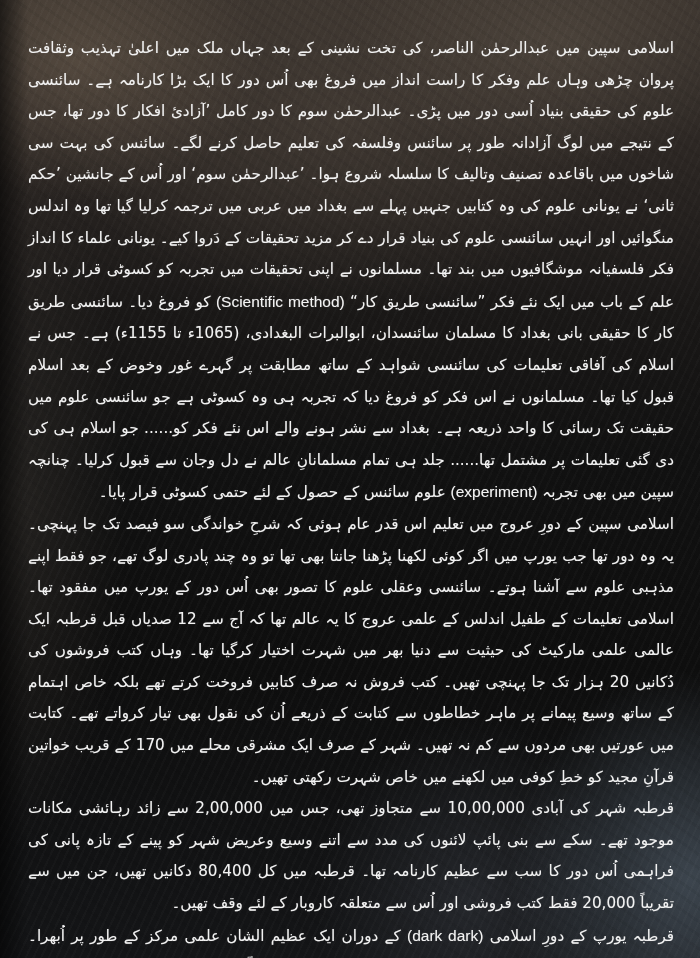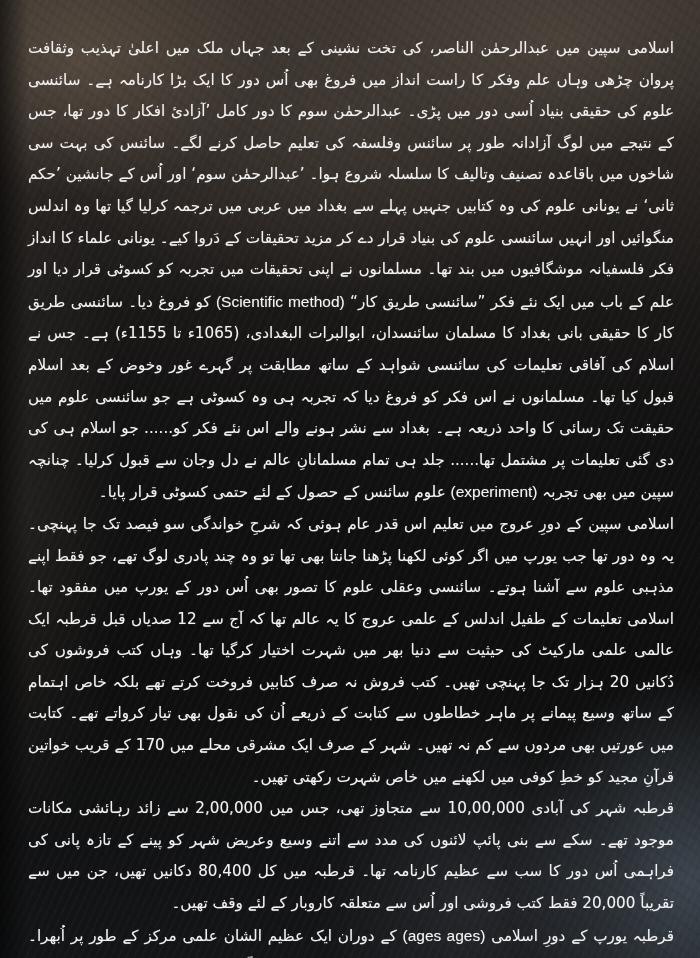--- a/index.html
+++ b/index.html
@@ -84,17 +84,17 @@
     <p class="para indent">
       <span>اسلامی سپین کے دورِ عروج میں تعلیم اس قدر عام ہوئی کہ شرحِ خواندگی سو فیصد تک جا پہنچی۔ یہ وہ دور تھا جب یورپ میں اگر کوئی لکھنا پڑھنا جانتا بھی تھا تو وہ چند پادری لوگ تھے، جو فقط اپنے مذہبی علوم سے آشنا ہوتے۔ سائنسی وعقلی علوم کا تصور بھی اُس دور کے یورپ میں مفقود تھا۔ اسلامی تعلیمات کے طفیل اندلس کے علمی عروج کا یہ عالم تھا کہ آج سے 12 صدیاں قبل قرطبہ ایک عالمی علمی مارکیٹ کی حیثیت سے دنیا بھر میں شہرت اختیار کرگیا تھا۔ وہاں کتب فروشوں کی دُکانیں 20 ہزار تک جا پہنچی تھیں۔ کتب فروش نہ صرف کتابیں فروخت کرتے تھے بلکہ خاص اہتمام کے ساتھ وسیع پیمانے پر ماہر خطاطوں سے کتابت کے ذریعے اُن کی نقول بھی تیار کرواتے تھے۔ کتابت میں عورتیں بھی مردوں سے کم نہ تھیں۔ شہر کے صرف ایک مشرقی محلے میں 170 کے قریب خواتین قرآنِ مجید کو خطِ کوفی میں لکھنے میں خاص شہرت رکھتی تھیں۔</span>
     </p>
 
     <p class="para indent">
       <span>قرطبہ شہر کی آبادی 10,00,000 سے متجاوز تھی، جس میں 2,00,000 سے زائد رہائشی مکانات موجود تھے۔ سکے سے بنی پائپ لائنوں کی مدد سے اتنے وسیع وعریض شہر کو پینے کے تازہ پانی کی فراہمی اُس دور کا سب سے عظیم کارنامہ تھا۔ قرطبہ میں کل 80,400 دکانیں تھیں، جن میں سے تقریباً 20,000 فقط کتب فروشی اور اُس سے متعلقہ کاروبار کے لئے وقف تھیں۔</span>
     </p>
 
     <p class="para indent">
       <span>قرطبہ یورپ کے دورِ اسلامی</span>
-      <span class="ltr">(ages ages)</span>
+      <span class="ltr">(dark dark)</span>
       <span>کے دوران ایک عظیم الشان علمی مرکز کے طور پر اُبھرا۔ شہر میں 3,000 مساجد، 80 کالج، 50 ہسپتال، 700 حمام اور غلّے کو محفوظ رکھنے کے لئے 4,300 گودام تھے۔ میلوں طویل سڑکیں پختہ پتھروں سے بنی تھیں۔ رات کے وقت شہر میں روشنی کا بخوبی انتظام تھا، سرِ شام ہرکارے گلیوں میں نصب ستونوں سے آویزاں لیمپوں میں تیل ڈال جاتے، غروبِ آفتاب پر انہیں جلا دیا جاتا اور ساری ساری رات اُن کی روشنی سے سڑکیں اور گلیاں منور رہتیں۔ یہ اُس دور کا ایک اور ناقابلِ یقین عظیم کارنامہ تھا۔</span>
     </p>
   </div>
 </div>
 
 </body></html>

